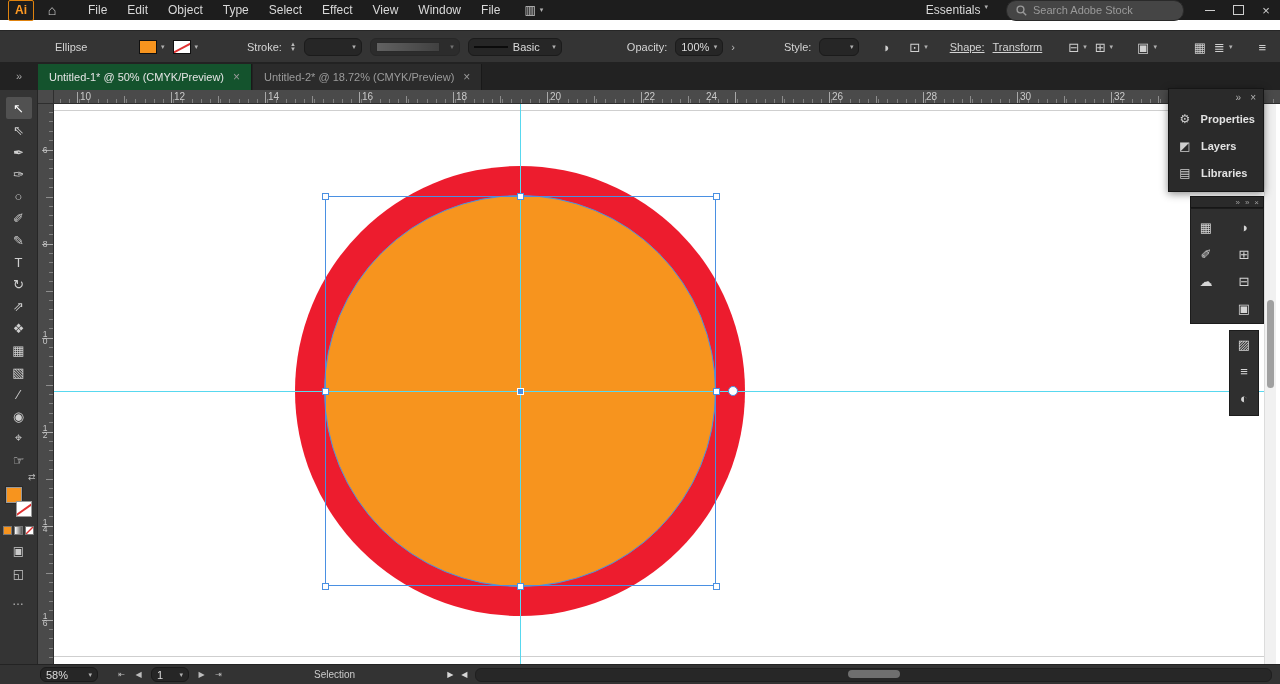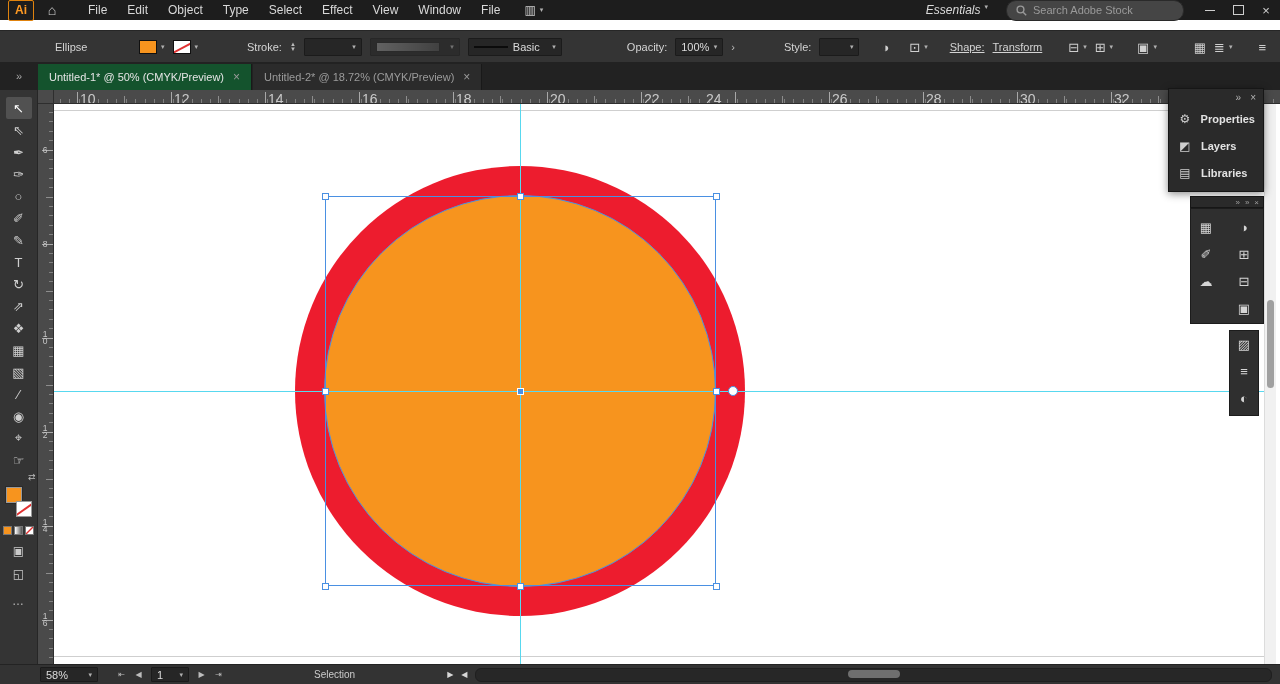--- a/index.html
+++ b/index.html
@@ -14,38 +14,38 @@
   
   .menubar{position:absolute;left:0;top:0;right:0;height:20px;background:var(--dark);
            display:flex;align-items:center;color:#d9d9d9;}
   .ai-logo{width:24px;height:19px;margin:0 6px 0 8px;border:1px solid #e0830e;border-radius:2px;
            color:#ff9a23;font-weight:bold;font-size:12px;display:flex;align-items:center;justify-content:center;}
   .home{width:24px;text-align:center;font-size:14px;color:#cfcfcf;margin-right:14px;}
   .menus{display:flex;align-items:center;}
   .menu-item{padding:17px 10px;font-size:12px;height:30px;display:flex;align-items:center;}
   .arrange-doc{margin-left:14px;display:flex;align-items:center;font-size:12px;color:#cfcfcf;}
   .spacer{flex:1;}
-  .workspace{display:flex;align-items:flex-start;font-size:12px;margin-right:18px;font-style:italic;}
+  .workspace{display:flex;align-items:flex-start;font-size:12px;margin-right:18px;}
   .searchbox{width:158px;height:19px;background:#454545;border:1px solid #2a2a2a;border-radius:10px;
              display:flex;align-items:center;gap:6px;padding:0 9px;color:#9a9a9a;font-size:11px;margin-right:12px;}
   .winbtn{width:28px;height:30px;display:flex;align-items:center;justify-content:center;color:#cfcfcf;font-size:13px;}
   .wb-min-glyph{width:10px;height:1px;background:#cfcfcf;}
   .wb-max-glyph{width:9px;height:8px;border:1px solid #cfcfcf;}
 
   
   .cbar{position:absolute;left:0;top:30px;right:0;height:32px;background:var(--bar);
         border-top:1px solid #262626;border-bottom:1px solid #1f1f1f;
         display:flex;align-items:center;padding:0 14px;gap:8px;color:#d4d4d4;}
   .lbl{font-size:11px;color:#d4d4d4;white-space:nowrap;padding-left:41px;}
   .swatch{width:18px;height:14px;border:1px solid #101010;box-sizing:border-box;}
   .fillsw{background:var(--fill);}
   .strokesw{background:#fff;position:relative;overflow:hidden;}
   .strokesw::after{content:"";position:absolute;left:-3px;top:5px;width:26px;height:2px;background:#e03131;transform:rotate(-28deg);}
   .swgroup{display:flex;align-items:center;}
-  .dd{height:18px;background:#262626;border:1px solid #1b1b1b;border-radius:1px;box-sizing:border-box;
+  .dd{height:18px;background:#262626;border:1px solid #1b1b1b;border-radius:6px;box-sizing:border-box;
       display:flex;align-items:center;justify-content:space-between;padding:0 5px;font-size:11px;color:#dcdcdc;}
   .stepper{display:flex;flex-direction:column;line-height:5px;font-size:6px;color:#bbbbbb;}
   .dis{opacity:.5;}
   .profilebar{width:62px;height:8px;background:linear-gradient(to right,#909090,#4e4e4e);border:1px solid #222;}
   .linesample{width:34px;height:2px;background:#0b0b0b;margin-right:5px;}
   .link{font-size:11px;color:#d4d4d4;text-decoration:underline;white-space:nowrap;}
   .cicon{font-size:13px;color:#cfcfcf;display:flex;align-items:center;}
   .mini-arrow{font-size:11px;color:#bdbdbd;}
 
   
@@ -56,21 +56,21 @@
   .tab.active{background:#14532d;color:#e5e5e5;}
   .tab .close{font-size:12px;color:#9a9a9a;}
 
   
   .rulcorner{position:absolute;left:38px;top:90px;width:16px;height:14px;background:#4a4a4a;
              border-right:1px solid #2e2e2e;border-bottom:1px solid #2e2e2e;box-sizing:border-box;}
   .rulh{position:absolute;left:54px;top:90px;right:0;height:14px;background:#4a4a4a;border-bottom:1px solid #2e2e2e;overflow:hidden;box-sizing:border-box;}
   .rh-t1{position:absolute;left:6px;right:0;bottom:0;height:4px;background:repeating-linear-gradient(90deg,#7f7f7f 0 1px,transparent 1px 9.4px);}
   .rh-t2{position:absolute;left:-24px;right:0;bottom:0;height:7px;background:repeating-linear-gradient(90deg,#8d8d8d 0 1px,transparent 1px 47px);}
   .rh-t3{position:absolute;left:23px;right:0;bottom:0;height:11px;background:repeating-linear-gradient(90deg,#a8a8a8 0 1px,transparent 1px 94px);}
-  .hlab{position:absolute;top:1px;font-size:14px;color:#c9c9c9;}
+  .hlab{position:absolute;top:1px;font-size:10px;color:#c9c9c9;}
   .rulv{position:absolute;left:38px;top:104px;width:16px;bottom:20px;background:#4a4a4a;border-right:1px solid #2e2e2e;overflow:hidden;box-sizing:border-box;}
   .rv-t1{position:absolute;top:8px;bottom:0;right:0;width:4px;background:repeating-linear-gradient(180deg,#7f7f7f 0 1px,transparent 1px 9.4px);}
   .rv-t2{position:absolute;top:-1px;bottom:0;right:0;width:7px;background:repeating-linear-gradient(180deg,#8d8d8d 0 1px,transparent 1px 47px);}
   .rv-t3{position:absolute;top:46px;bottom:0;right:0;width:11px;background:repeating-linear-gradient(180deg,#a8a8a8 0 1px,transparent 1px 94px);}
   .vlab{position:absolute;left:0;width:14px;text-align:center;font-size:8.5px;color:#c9c9c9;line-height:7px;}
 
   
   .toolstrip{position:absolute;left:0;top:90px;width:38px;bottom:20px;background:var(--bar);
              border-right:1px solid #262626;display:flex;flex-direction:column;align-items:center;padding-top:7px;box-sizing:border-box;}
   .tools{display:flex;flex-direction:column;align-items:center;}

